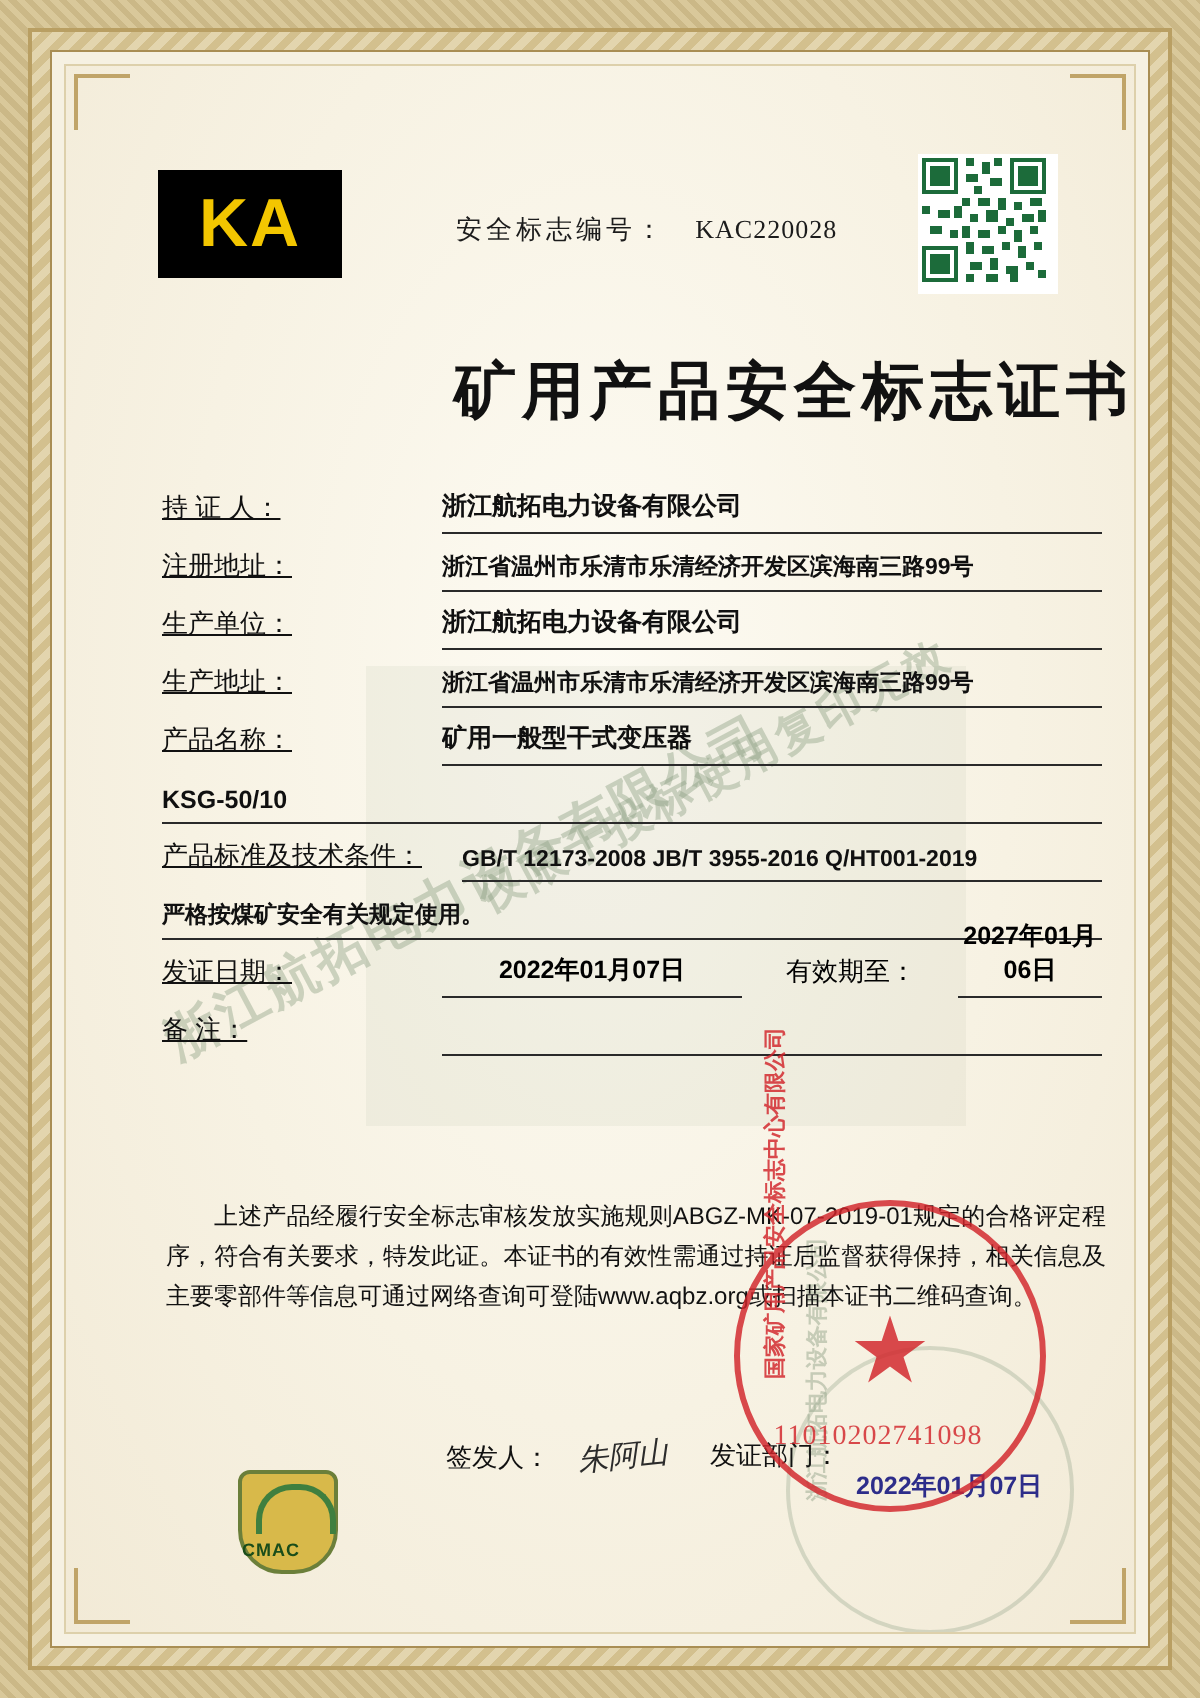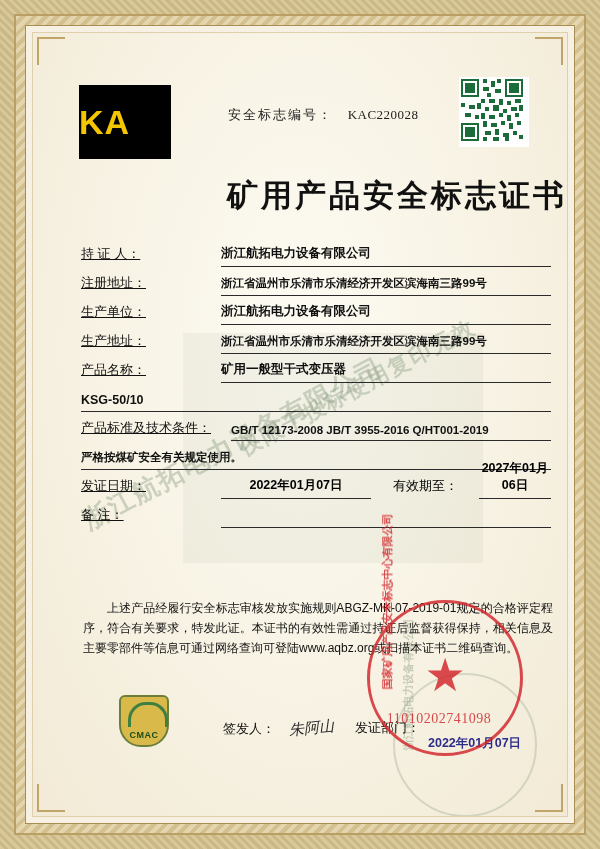--- a/index.html
+++ b/index.html
@@ -63,24 +63,25 @@
   .corner.tr { top: 4px; right: 4px; border-left: none; border-bottom: none; }
   .corner.bl { bottom: 4px; left: 4px; border-right: none; border-top: none; }
   .corner.br { bottom: 4px; right: 4px; border-left: none; border-top: none; }
 
   
   .logo-box {
     position: absolute;
     left: 46px;
     top: 52px;
     width: 92px;
-    height: 74px;
+    height: 54px;
     background: #000;
     display: flex;
     align-items: center;
+    justify-content: center;
   }
   .logo-text {
     color: #f3c600;
     font-weight: bold;
     font-size: 34px;
     letter-spacing: 1px;
     font-family: "Liberation Sans", sans-serif;
   }
 
   .serial-row {
@@ -210,21 +211,22 @@
   .cmac .shield {
     width: 50px;
     height: 52px;
     background: #d8b94a;
     border: 2px solid #6b7f3a;
     border-radius: 6px 6px 22px 22px;
     box-sizing: border-box;
     position: relative;
     display: flex;
     align-items: flex-end;
-    justify-content: center;
+    justify-content: flex-start;
+    margin-top: 40px;
   }
   .cmac .shield .inner-arc {
     position: absolute;
     top: 5px;
     left: 7px;
     width: 34px;
     height: 22px;
     border: 3px solid #3f7f3f;
     border-bottom: none;
     border-radius: 18px 18px 0 0;

